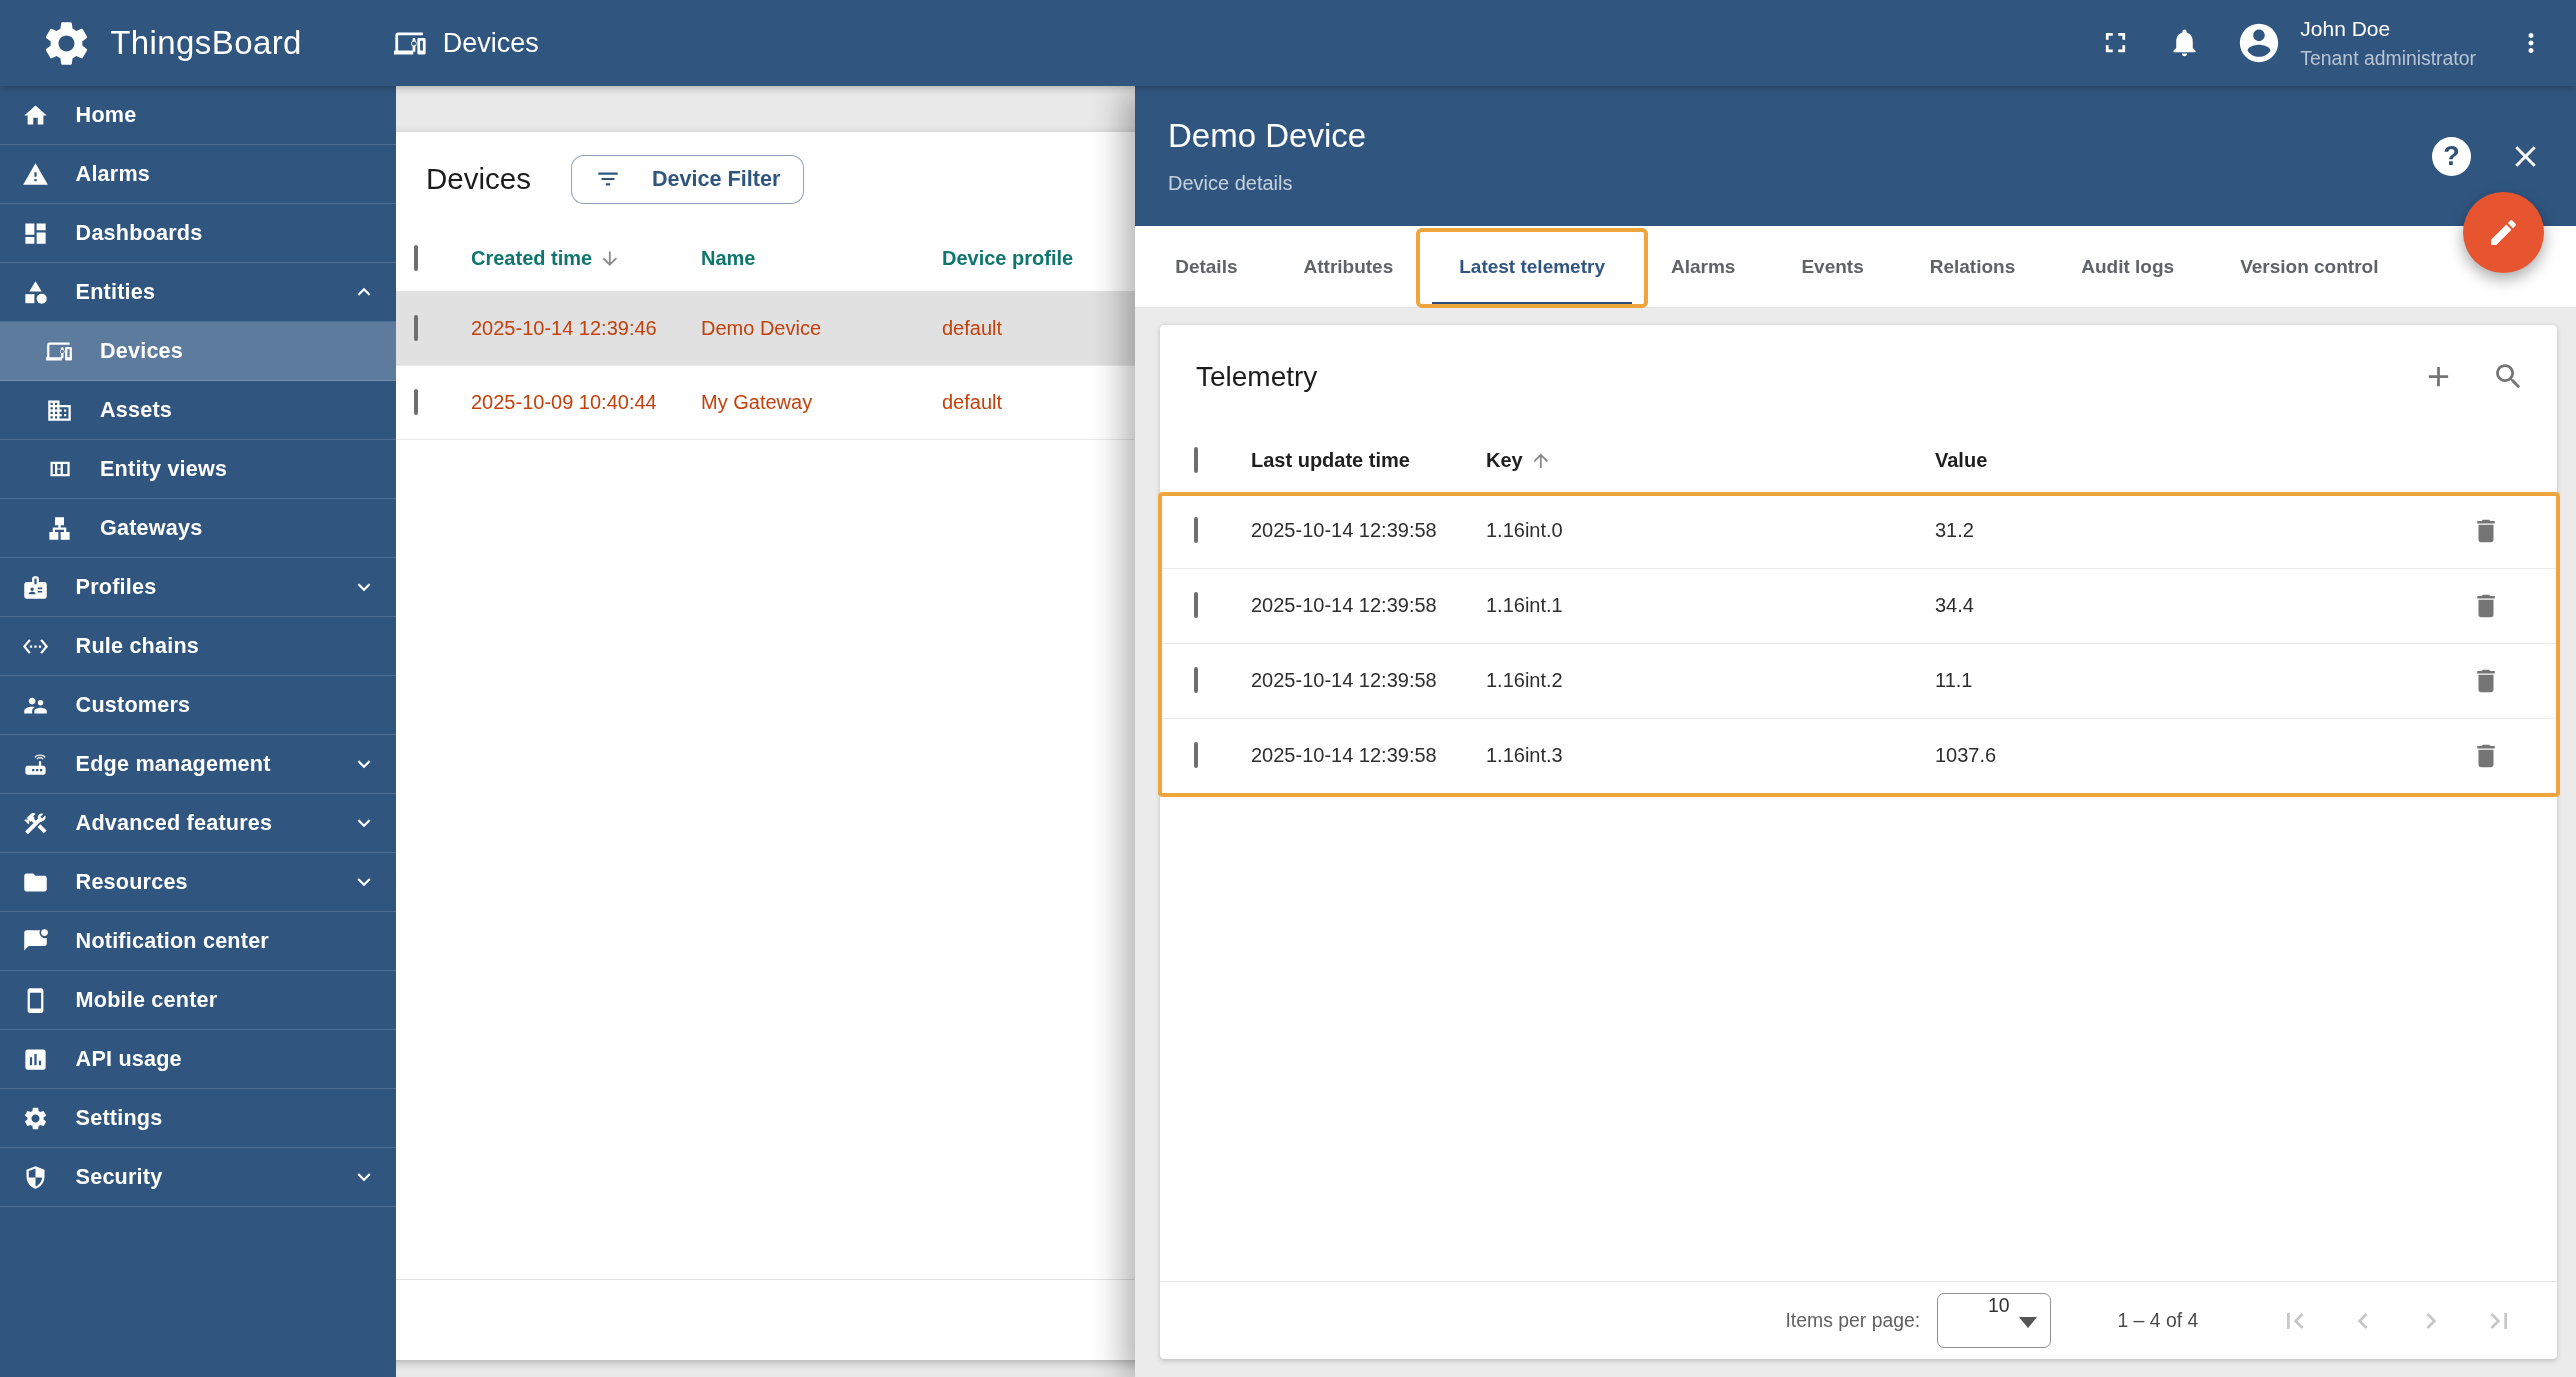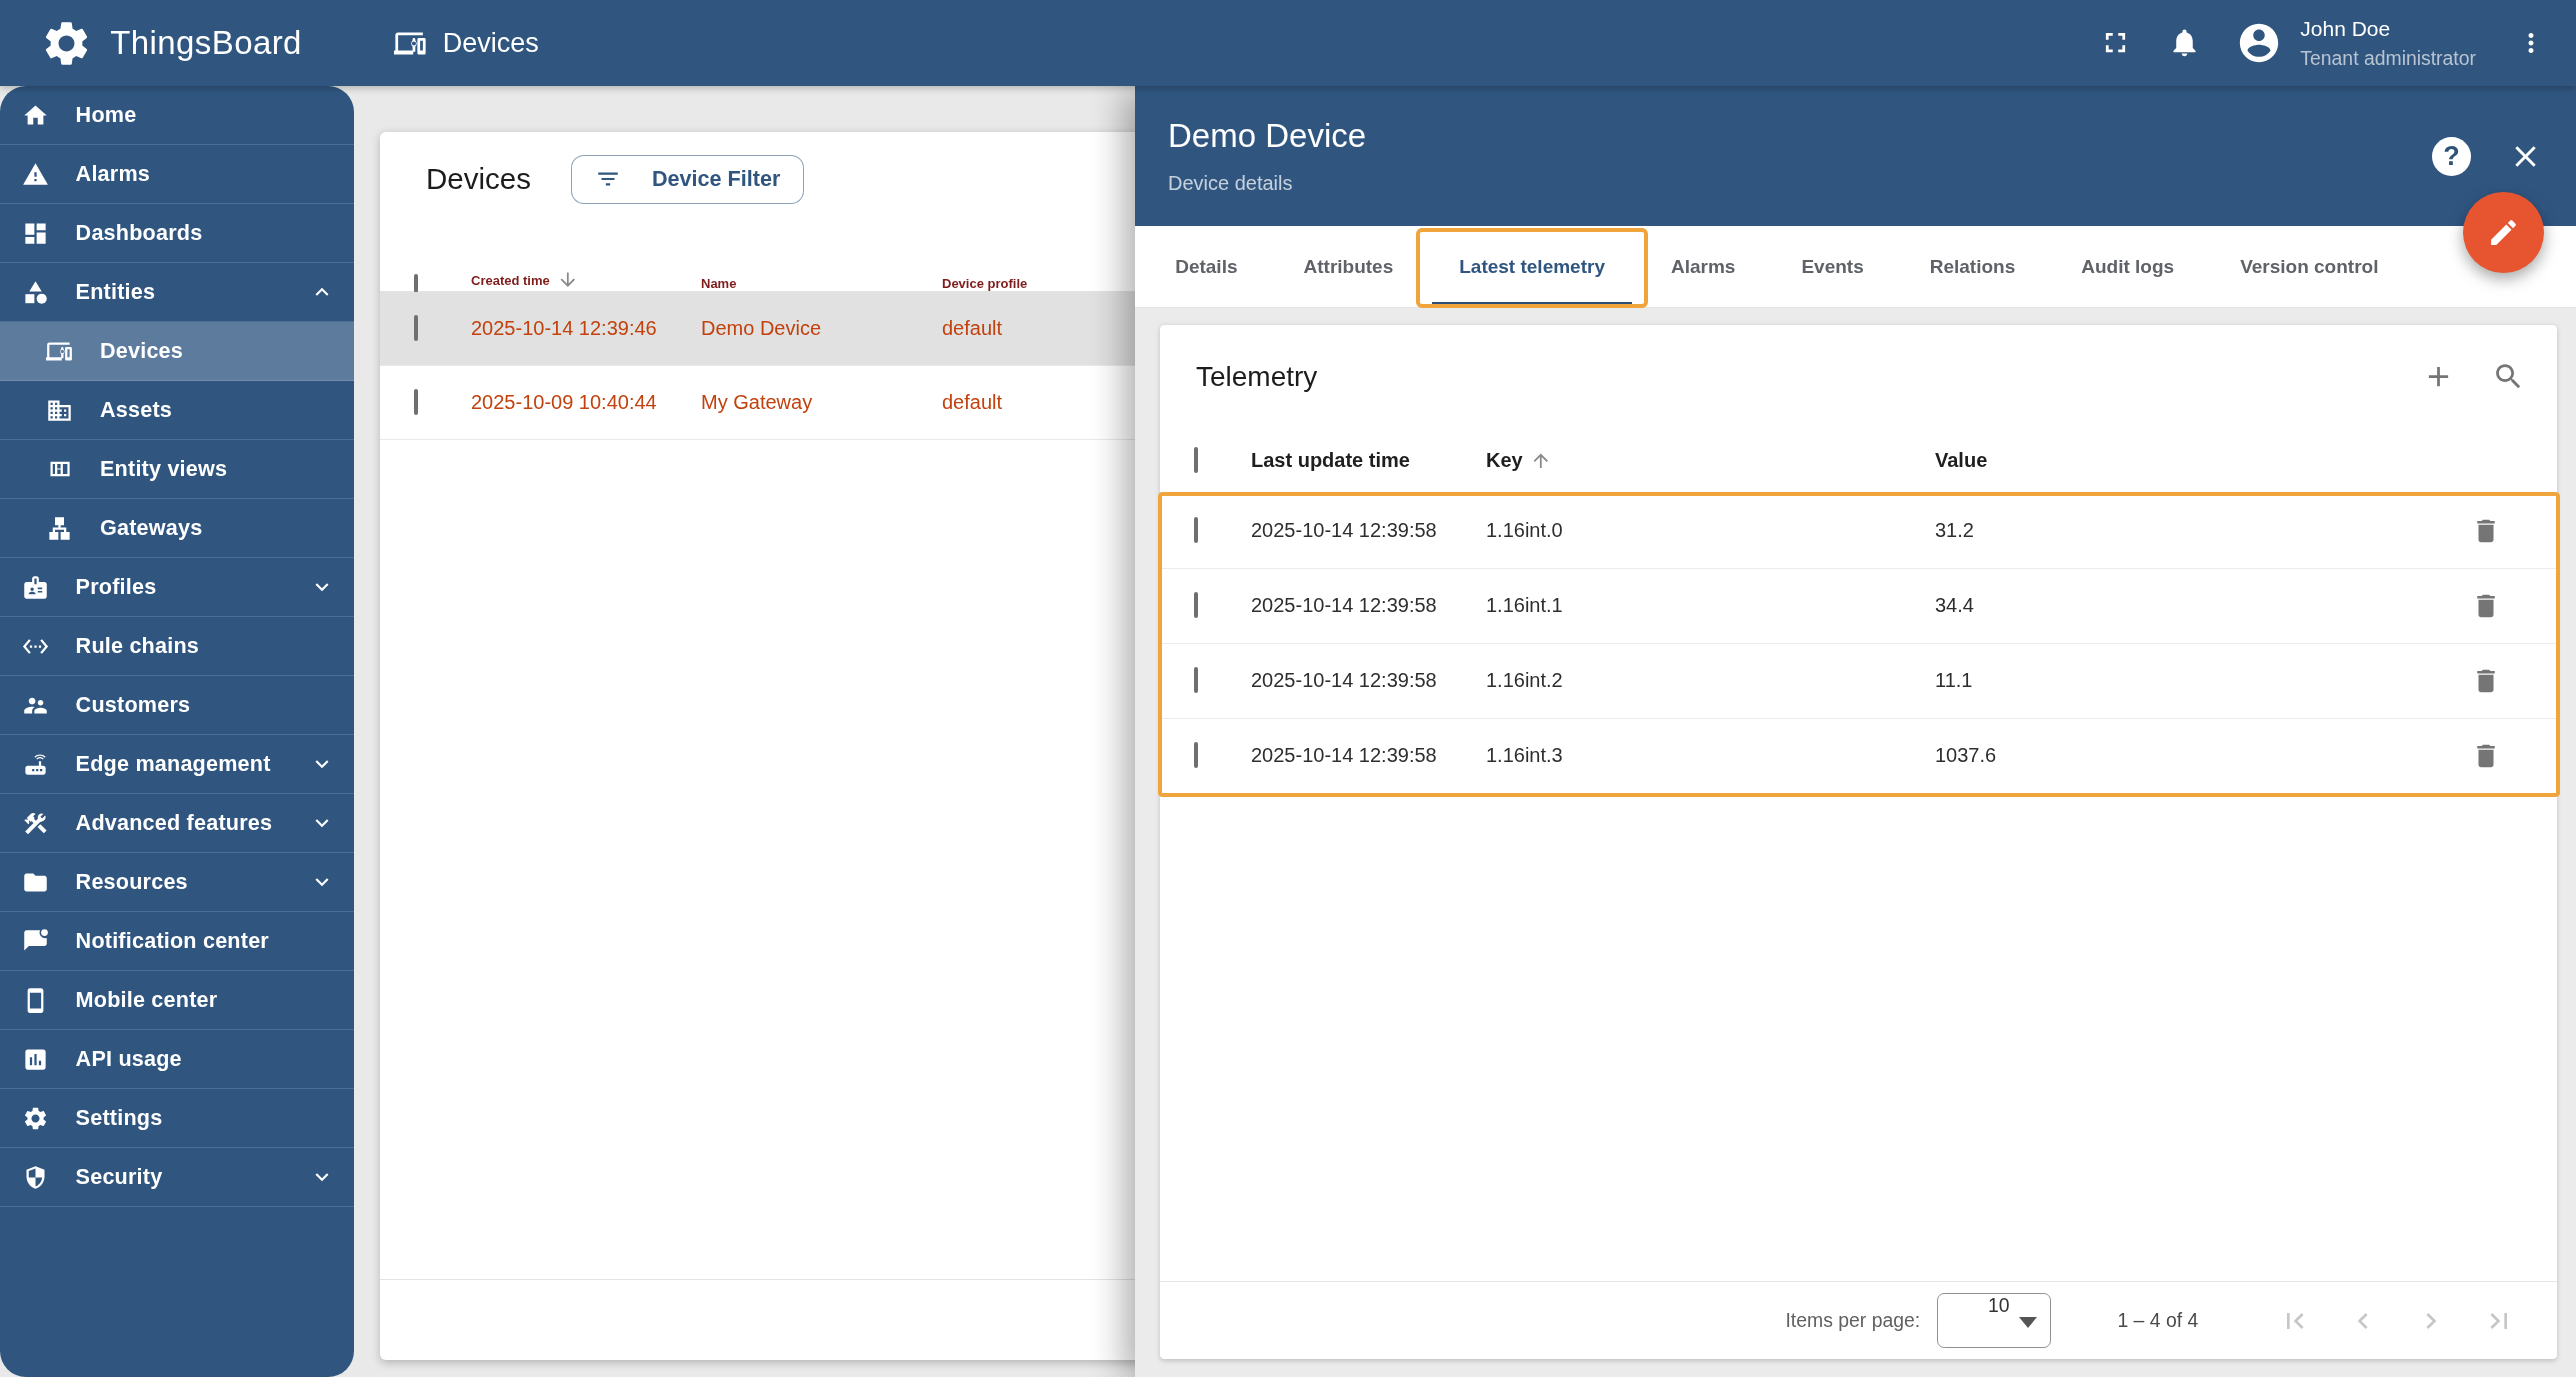--- a/index.html
+++ b/index.html
@@ -23,41 +23,41 @@
   .avatar { width: 46px; height: 46px; color: #fff; margin-left: 35px; }
   .fullscreen-btn { margin-right: 0; }
   .bell-btn { margin-left: 36px; }
   .user-block { margin-left: 18.7px; line-height: 1.25; }
   .user-name { color: #fff; font-size: 21px; }
   .user-role { color: #b9c4d2; font-size: 19.4px; margin-top: 4.3px; }
   .kebab-btn { margin-left: 40px; }
   .icon-kebab { width: 30px; height: 30px; }
 
   
-  .sidebar { position: absolute; top: 86px; left: 0; width: 354px; bottom: 0; background: #305680; z-index: 5; border-radius: 26px; }
+  .sidebar { position: absolute; top: 86px; left: 0; width: 396px; bottom: 0; background: #305680; z-index: 5; }
   .nav-item { display: flex; align-items: center; height: 59px; padding: 0 18.7px 0 21.6px;
               border-bottom: 0.7px solid rgba(255,255,255,0.14); color: #fff; cursor: pointer; }
   .nav-item .nav-icon { width: 27px; height: 27px; color: #fff; flex: 0 0 27px; }
   .nav-item .nav-label { font-size: 21.6px; font-weight: 600; margin-left: 27px; letter-spacing: 0.2px; white-space: nowrap; }
   .nav-item.sub { padding-left: 46px; }
   .nav-item.active { background: rgba(255,255,255,0.22); }
   .nav-chevron { margin-left: auto; width: 26px; height: 26px; color: #fff; }
 
   
   .devices-card { position: absolute; left: 380px; top: 132px; width: 1382px; height: 1228px;
                   background: #fff; border-radius: 5.8px; box-shadow: 0 2.2px 8.6px rgba(0,0,0,0.22);
                   z-index: 1; display: flex; flex-direction: column; overflow: hidden; }
   .card-head { height: 94px; display: flex; align-items: center; padding-left: 46px; flex: 0 0 auto; }
   .card-title { font-size: 29.5px; font-weight: 400; color: #1c1c1c; }
   .filter-btn { margin-left: 40px; display: flex; align-items: center; gap: 31px; height: 49px; padding: 0 23px;
                 background: #fff; border: 1.4px solid rgba(48,86,128,0.55); border-radius: 13px; cursor: pointer; }
   .filter-btn .f-icon { width: 26px; height: 26px; color: #305680; }
   .filter-btn .f-label { font-size: 21.6px; font-weight: 600; color: #305680; white-space: nowrap; }
-  .thead { height: 66px; display: flex; align-items: flex-end; border-bottom: 1.4px solid #e3e3e3;
-           font-size: 13px; font-weight: 700; color: #7f1d1d; flex: 0 0 auto; }
+  .thead { height: 66px; display: flex; align-items: center; border-bottom: 1.4px solid #e3e3e3;
+           font-size: 20px; font-weight: 700; color: #0f766e; flex: 0 0 auto; }
   .trow { height: 74px; display: flex; align-items: center; border-bottom: 1.4px solid #e9e9e9;
           font-size: 20px; color: #c2410c; cursor: pointer; flex: 0 0 auto; }
   .trow.selected { background: #e1e1e1; }
   .cb-cell { flex: 0 0 91px; padding-left: 34px; }
   .cb { width: 27px; height: 27px; border: 2.9px solid #6f6f6f; border-radius: 4.3px; background: transparent; cursor: pointer; }
   .col-created { flex: 0 0 230px; display: flex; align-items: center; gap: 7.2px; }
   .col-name { flex: 0 0 241px; }
   .col-profile { flex: 1 1 auto; }
   .sort-icon { width: 21.6px; height: 21.6px; color: #8a8a8a; }
   .tfill { flex: 1 1 auto; }

